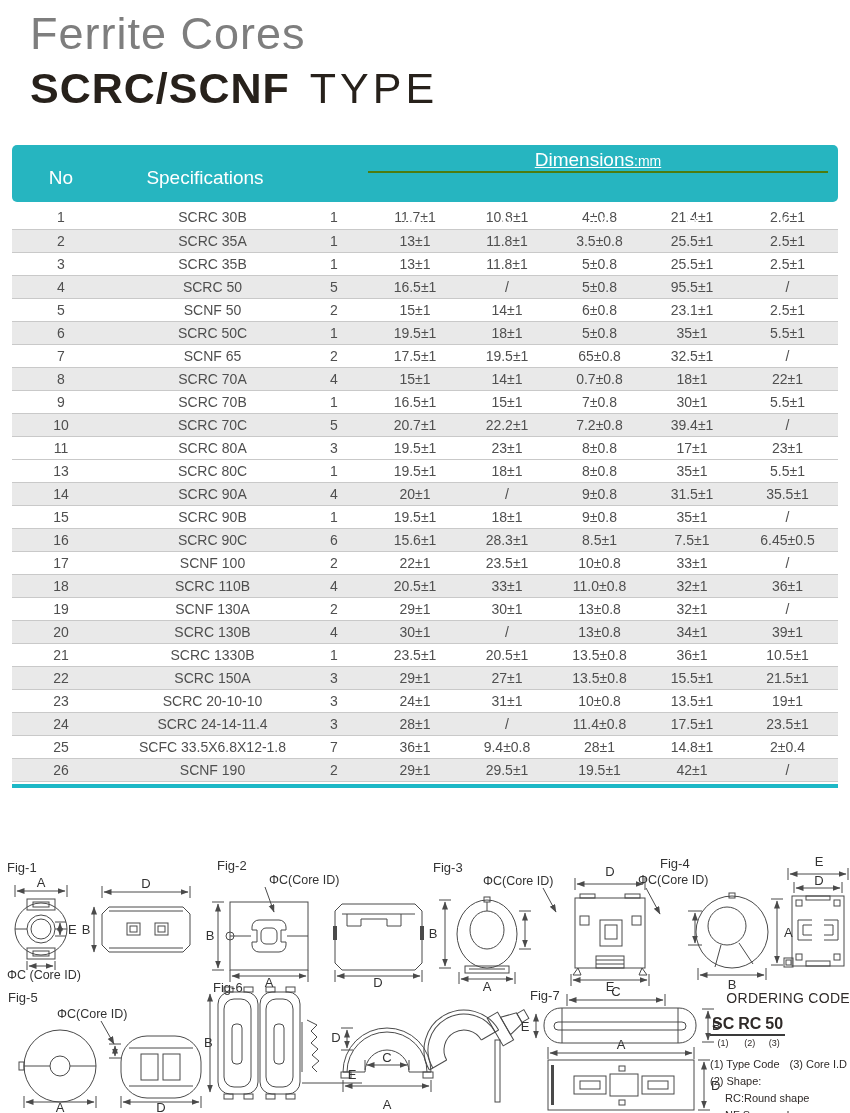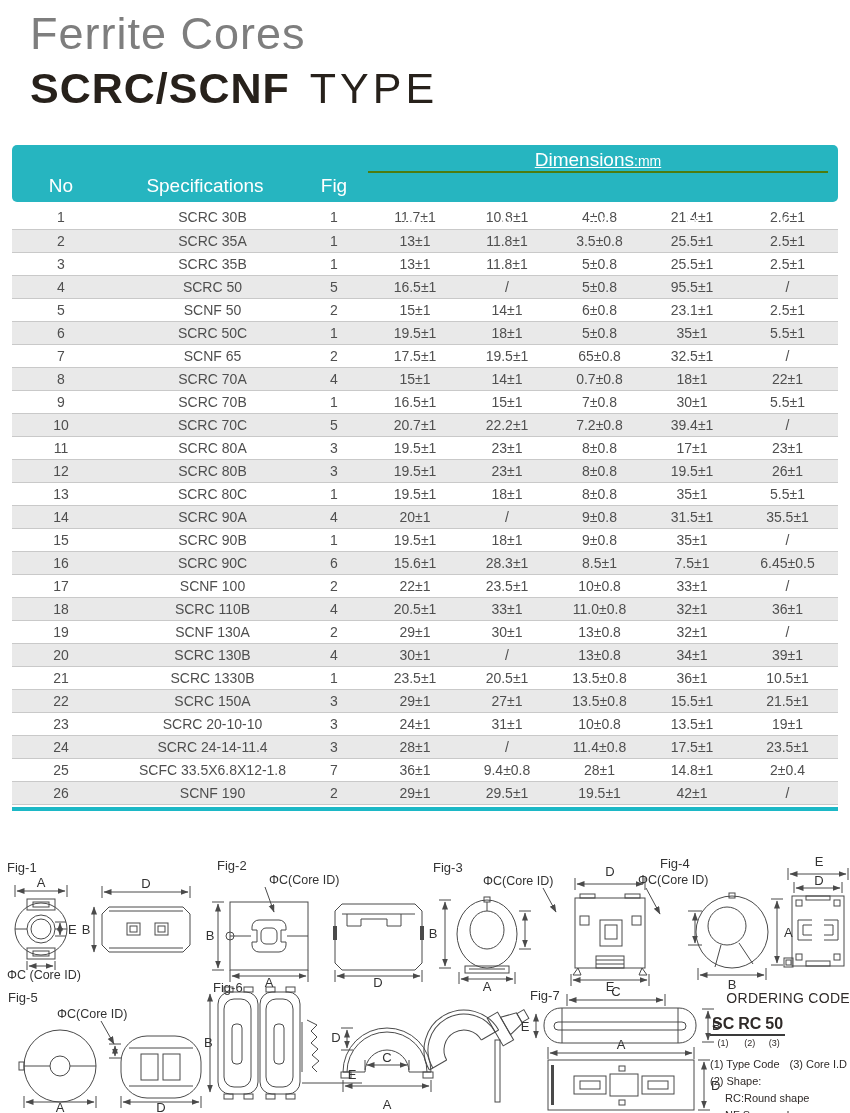--- a/index.html
+++ b/index.html
@@ -16,21 +16,21 @@
 
   
   .title-main{position:absolute;left:30px;top:8px;font-size:45px;color:#7e7e7e;letter-spacing:1px;}
   .title-sub{position:absolute;left:30px;top:64px;font-size:43px;color:#27211b;white-space:nowrap;}
   .title-sub .model{font-weight:bold;letter-spacing:1px;}
   .title-sub .suffix{font-weight:normal;margin-left:20px;letter-spacing:4px;}
 
   
   .spec-table{position:absolute;left:12px;top:145px;width:826px;}
   .thead{position:relative;height:57px;background:var(--header-teal);border-radius:5px;color:#fff;}
-  .h-cell{position:absolute;top:12px;height:70px;line-height:57px;text-align:center;font-size:19px;}
+  .h-cell{position:absolute;top:4px;height:70px;line-height:57px;text-align:center;font-size:19px;}
   .h-no{left:0;width:98px;}
   .h-spec{left:98px;width:190px;}
   .h-fig{left:288px;width:68px;}
   .h-dims{position:absolute;left:356px;right:10px;top:0;height:28px;line-height:30px;text-align:center;
           border-bottom:2px solid #4d7c0f;font-size:19px;text-decoration:underline;}
   .h-dims .unit{font-size:14px;}
   .h-subs{position:absolute;left:356px;top:46px;height:27px;display:flex;margin-top:20px;}
   .h-subs span{display:block;line-height:25px;text-align:center;font-size:16px;}
   .s-a{width:94px;}.s-b{width:90px;}.s-c{width:95px;}.s-d{width:90px;}.s-e{width:101px;}
 
@@ -78,21 +78,20 @@
 
   <div class="title-main">Ferrite Cores</div>
   <div class="title-sub">
     <span class="model">SCRC/SCNF</span><span class="suffix">TYPE</span>
   </div>
 
   <div class="spec-table">
     <div class="thead">
       <div class="h-cell h-no">No</div>
       <div class="h-cell h-spec">Specifications</div>
-      <div class="h-cell h-fig">Fig</div>
       <div class="h-dims"><span>Dimensions</span><span class="unit">:mm</span></div>
       <div class="h-subs">
         <span class="s-a">ΦA</span>
         <span class="s-b">B</span>
         <span class="s-c">ΦC</span>
         <span class="s-d">D</span>
         <span class="s-e">E</span>
       </div>
     </div>
     <table class="rows">
@@ -209,30 +208,20 @@
           </tr>
           <tr>
             <td>11</td>
             <td class="spec-cell">SCRC 80A</td>
             <td>3</td>
             <td>19.5±1</td>
             <td>23±1</td>
             <td>8±0.8</td>
             <td>17±1</td>
             <td>23±1</td>
-          </tr>
-          <tr class="alt">
-            <td>12</td>
-            <td class="spec-cell">SCRC 80B</td>
-            <td>3</td>
-            <td>19.5±1</td>
-            <td>23±1</td>
-            <td>8±0.8</td>
-            <td>19.5±1</td>
-            <td>26±1</td>
           </tr>
           <tr>
             <td>13</td>
             <td class="spec-cell">SCRC 80C</td>
             <td>1</td>
             <td>19.5±1</td>
             <td>18±1</td>
             <td>8±0.8</td>
             <td>35±1</td>
             <td>5.5±1</td>

